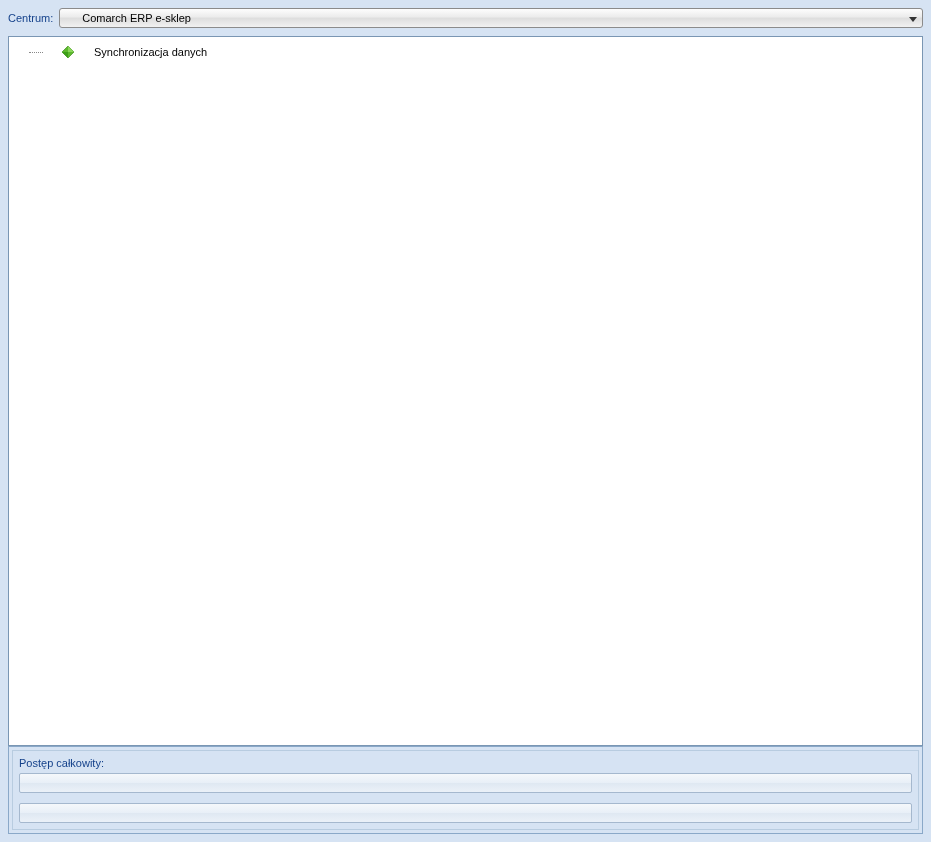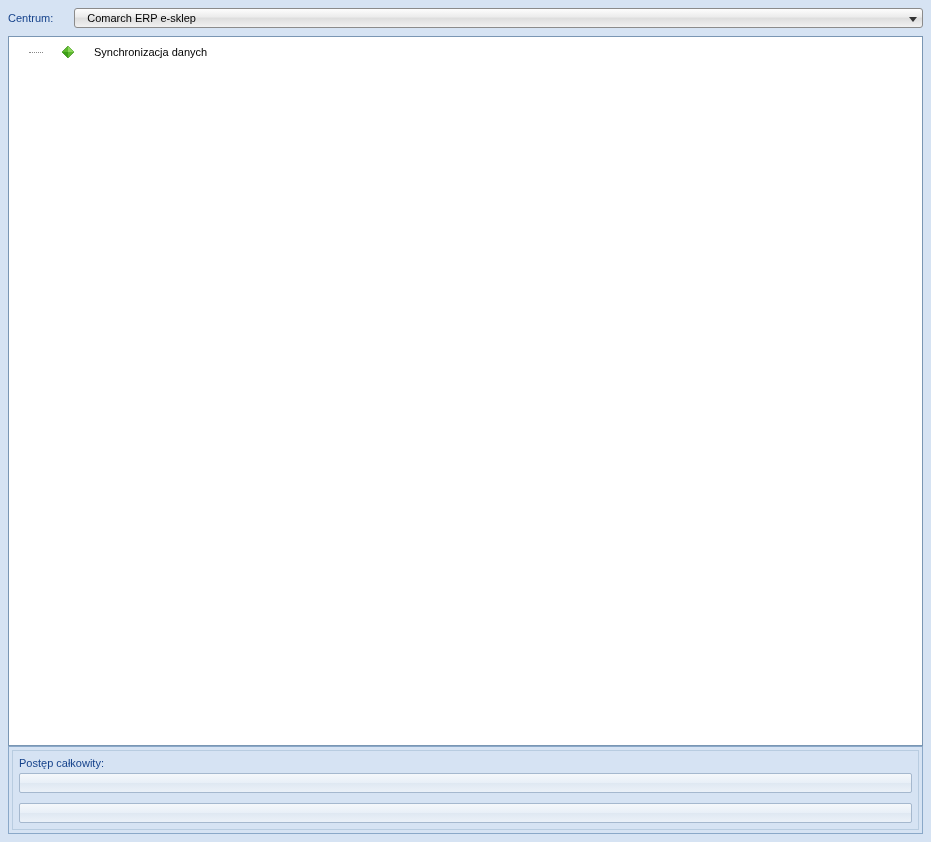--- a/index.html
+++ b/index.html
@@ -19,37 +19,37 @@
       width: 100%;
       height: 100%;
       padding: 8px;
       display: flex;
       flex-direction: column;
     }
     .top-row {
       display: flex;
       align-items: center;
       margin-bottom: 8px;
-      gap: 21px;
+      gap: 6px;
     }
     .centrum-label {
       color: #15428b;
       font-size: 11px;
       white-space: nowrap;
     }
     .dropdown {
       flex: 1;
       position: relative;
       height: 20px;
       background: linear-gradient(to bottom, #fdfdfd 0%, #ebebeb 45%, #dddddd 50%, #f1f1f1 100%);
       border: 1px solid #8b8b8b;
       border-radius: 3px;
       display: flex;
       align-items: center;
-      padding: 0 20px 0 12px;
+      padding: 0 20px 0 22px;
       cursor: pointer;
     }
     .dropdown-text {
       color: #000;
       font-size: 11px;
       overflow: hidden;
       white-space: nowrap;
     }
     .dropdown-arrow {
       position: absolute;

